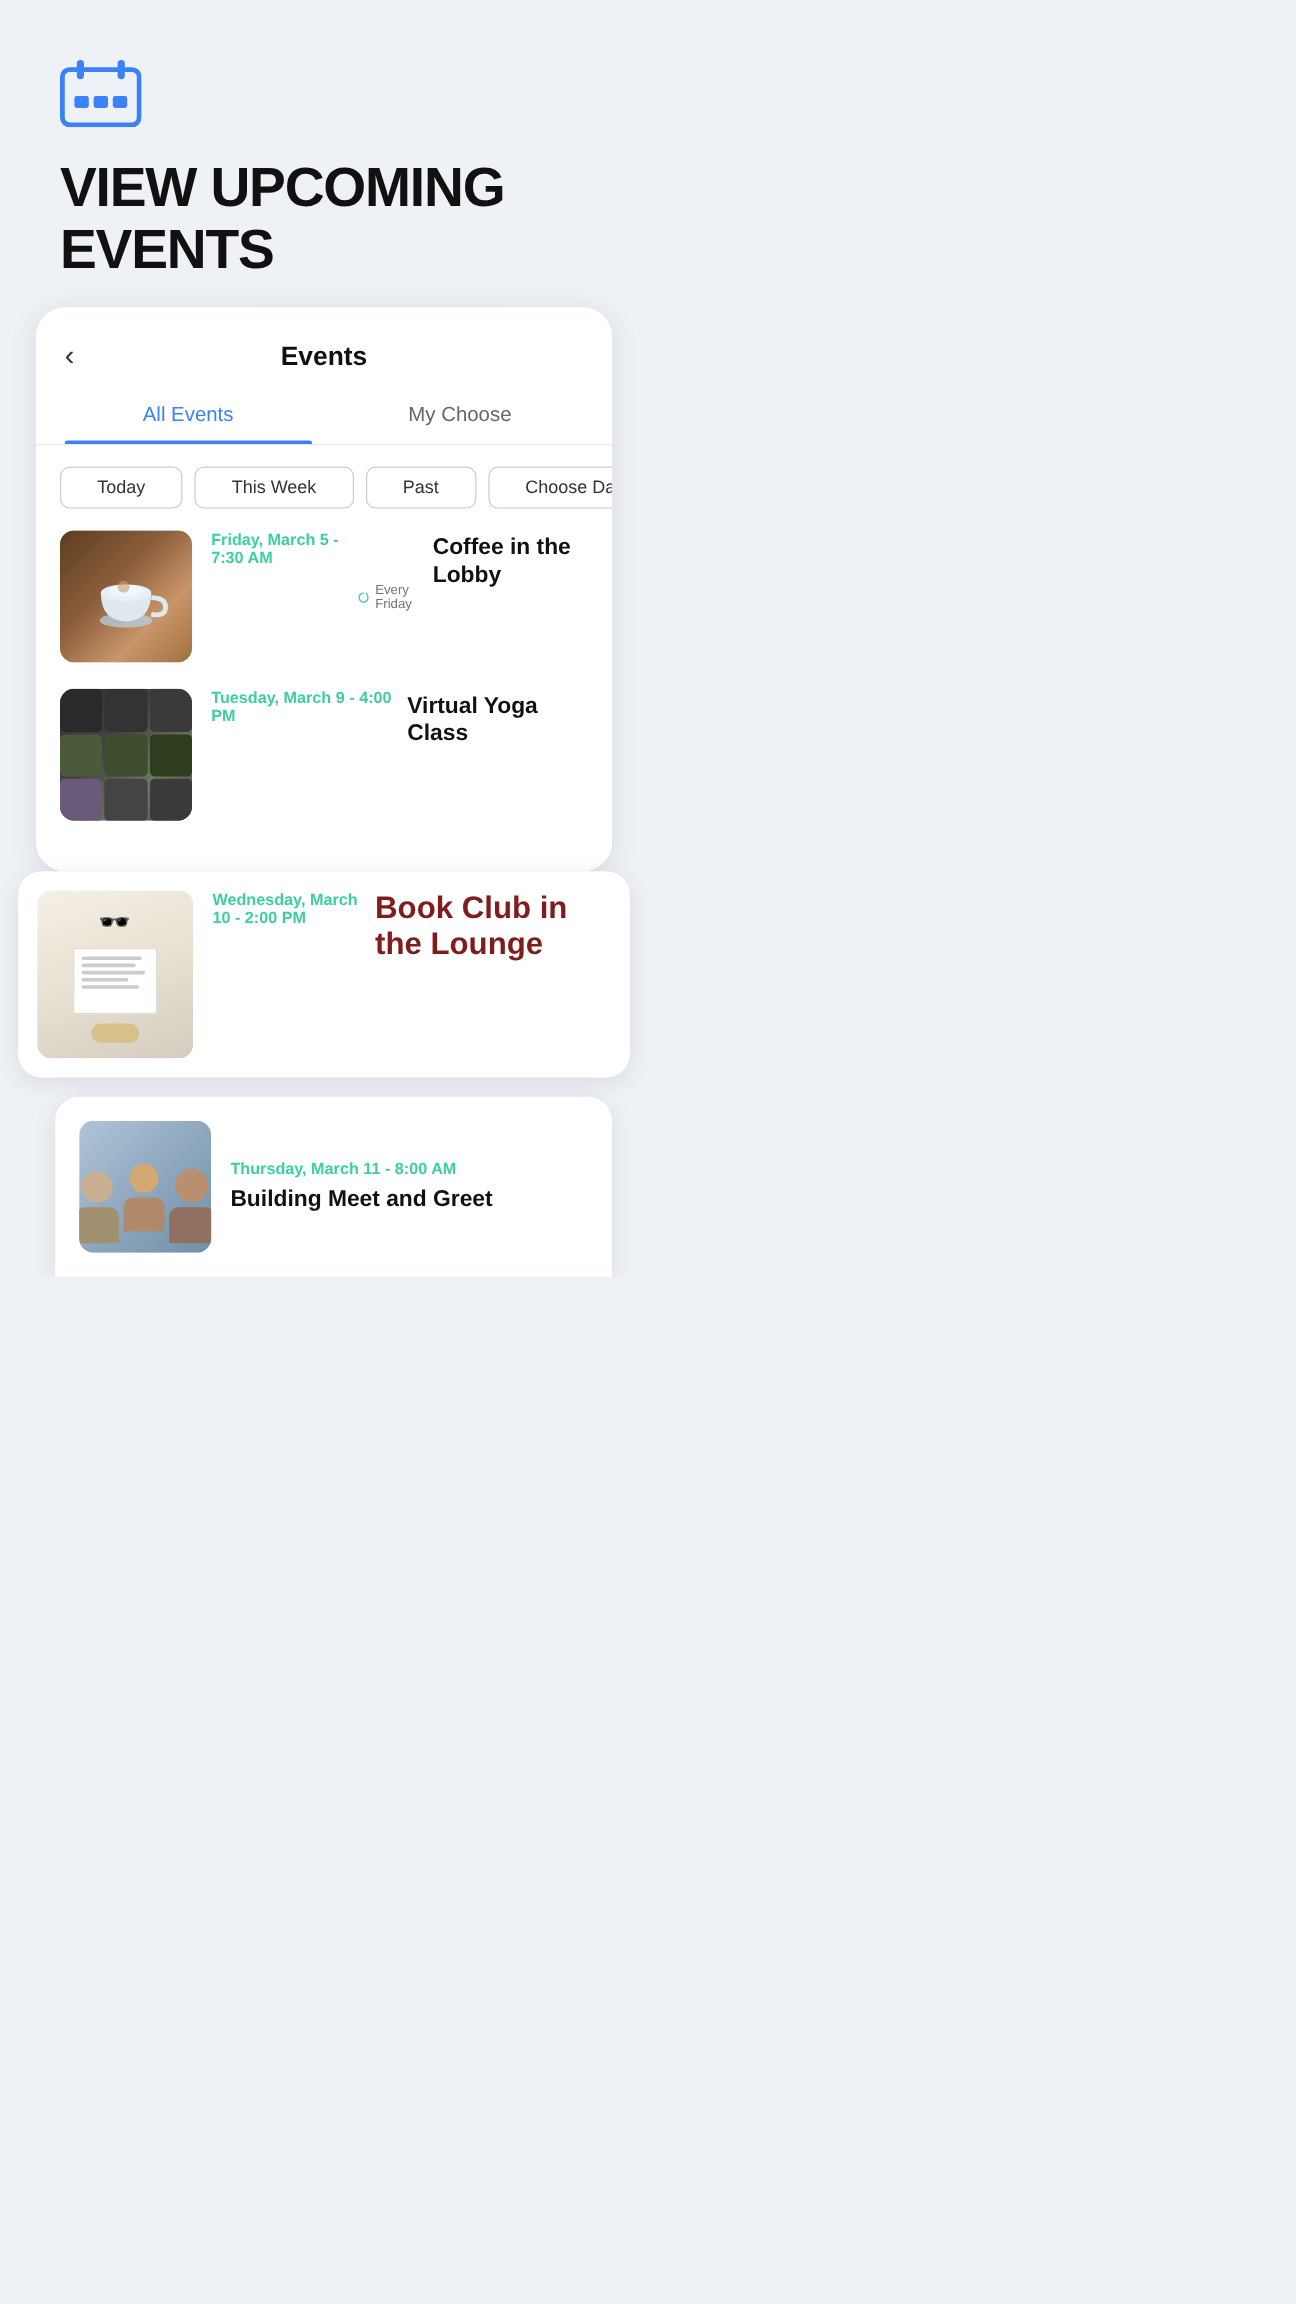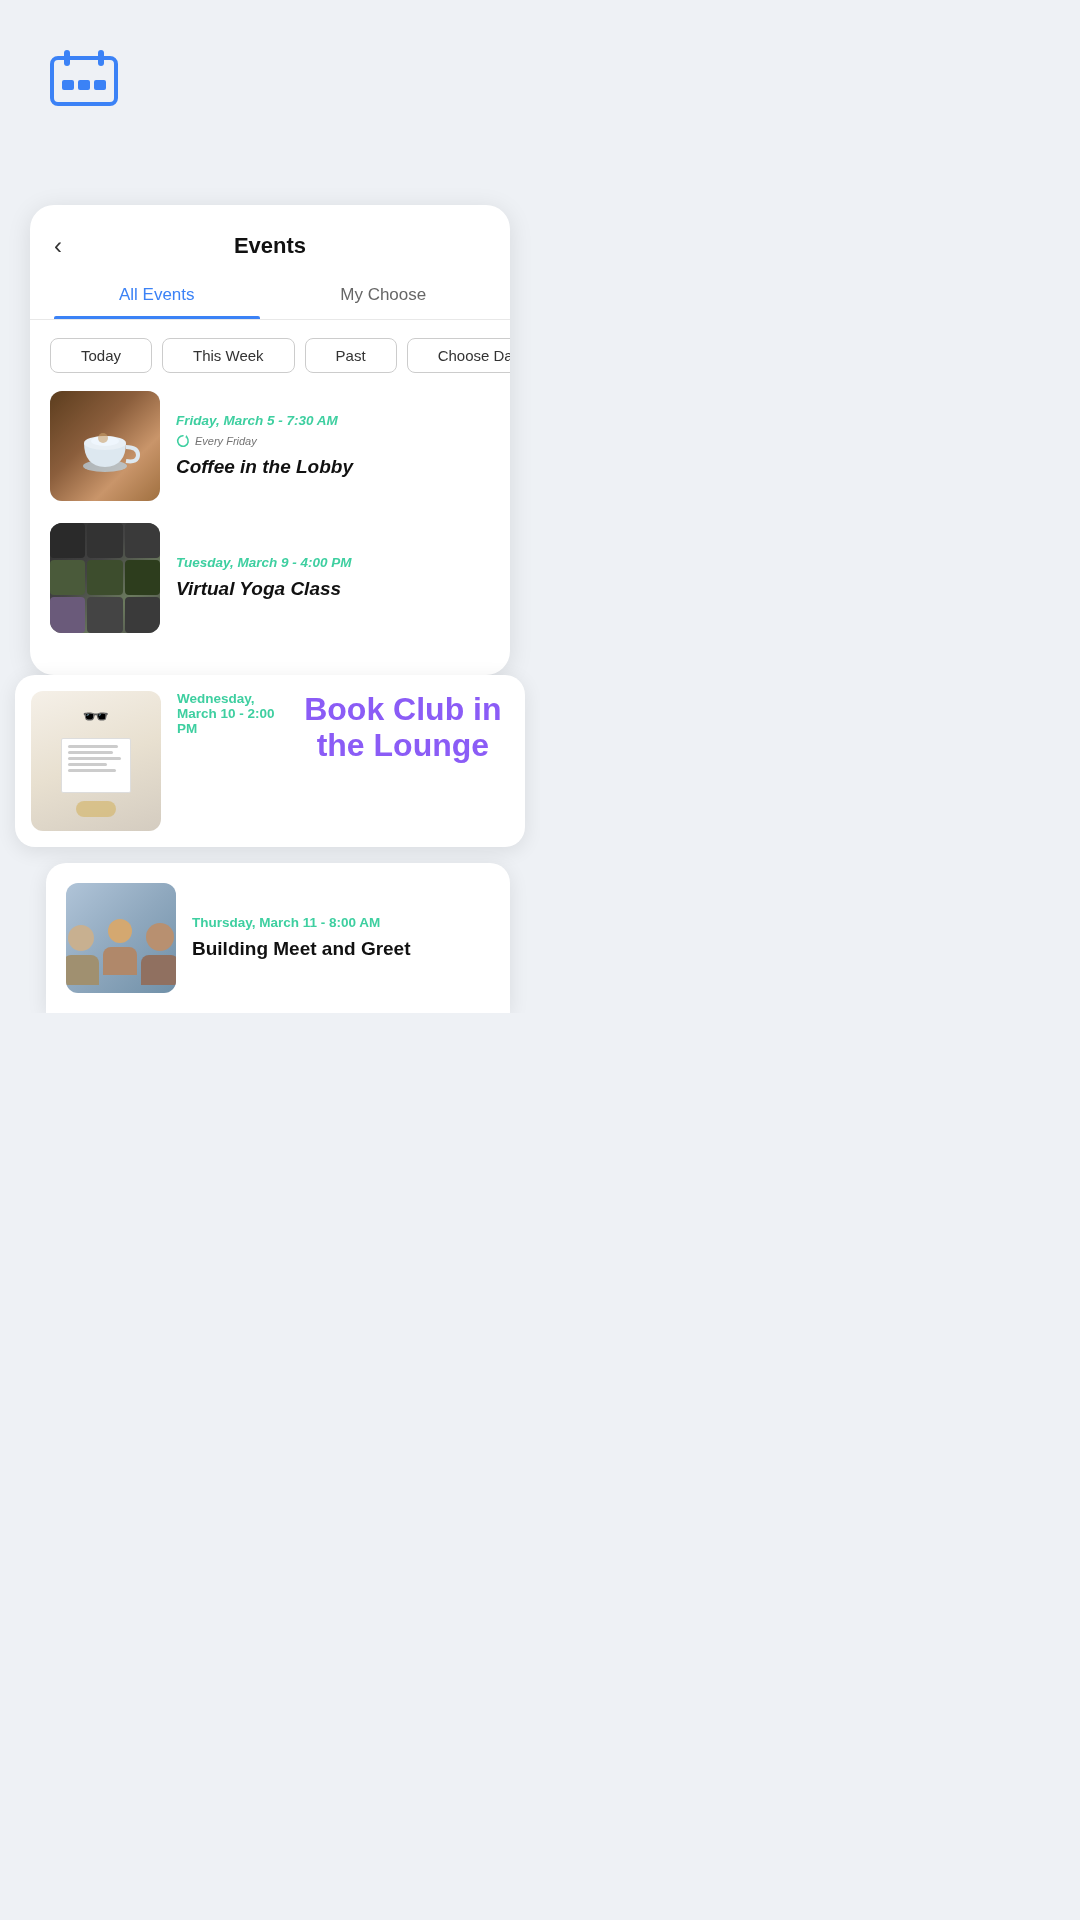--- a/index.html
+++ b/index.html
@@ -173,24 +173,23 @@
       display: flex;
       align-items: center;
       justify-content: center;
       width: 100%;
       height: 100%;
     }
 
     .event-info {
       flex: 1;
       display: flex;
-      flex-direction: column;
-      justify-content: center;
+      flex-direction: row;
+      justify-content: flex-end;
       gap: 4px;
-      font-style: italic;
     }
 
     .event-date {
       font-size: 13.5px;
       font-weight: 600;
       color: #3ecfa0;
     }
 
     .event-recurrence {
       display: flex;
@@ -235,25 +234,24 @@
 
     .extended-event-info {
       flex: 1;
       display: flex;
       flex-direction: row;
       justify-content: center;
       gap: 6px;
     }
 
     .extended-event-name {
-      font-size: 32px;
+      font-size: 26px;
       font-weight: 800;
-      color: #8b5cf6;
+      color: #7f1d1d;
       line-height: 1.15;
-      text-align: center;
     }
 
     
     .bottom-card {
       margin: 0 30px 0 46px;
       background: #fff;
       border-radius: 20px 20px 0 0;
       box-shadow: 0 4px 20px rgba(0,0,0,0.09);
       overflow: hidden;
       padding: 20px;
@@ -355,21 +353,21 @@
   <svg class="calendar-icon" viewBox="0 0 68 58" fill="none" xmlns="http://www.w3.org/2000/svg">
     <rect x="2" y="10" width="64" height="46" rx="6" stroke="#3b82f6" stroke-width="4" fill="none"></rect>
     <rect x="14" y="2" width="6" height="16" rx="3" fill="#3b82f6"></rect>
     <rect x="48" y="2" width="6" height="16" rx="3" fill="#3b82f6"></rect>
     <rect x="12" y="32" width="12" height="10" rx="2" fill="#3b82f6"></rect>
     <rect x="28" y="32" width="12" height="10" rx="2" fill="#3b82f6"></rect>
     <rect x="44" y="32" width="12" height="10" rx="2" fill="#3b82f6"></rect>
   </svg>
 
   <h1 class="hero-title">
-    <br>
+    <span>VIEW UPCOMING EVENTS</span><br>
   </h1>
 </div>
 
 <div class="app-card">
 
   <div class="card-header">
     <span class="back-button">‹</span>
     <span class="card-title">Events</span>
   </div>
 

